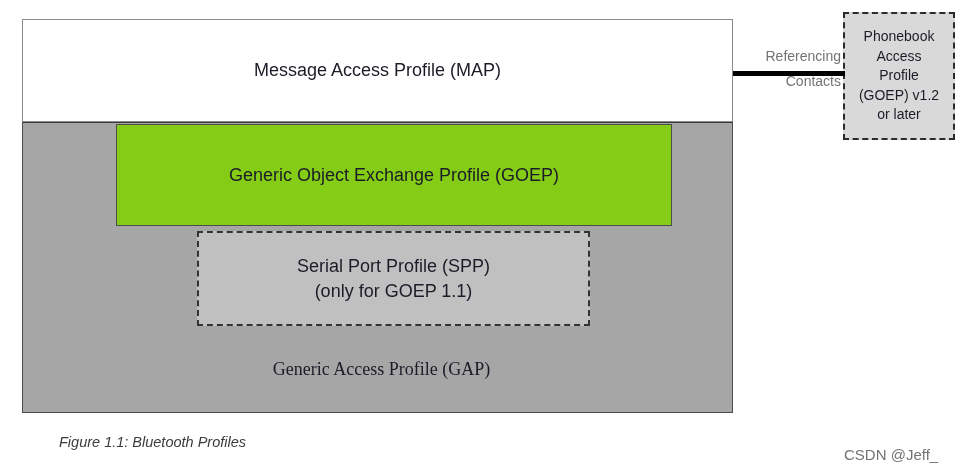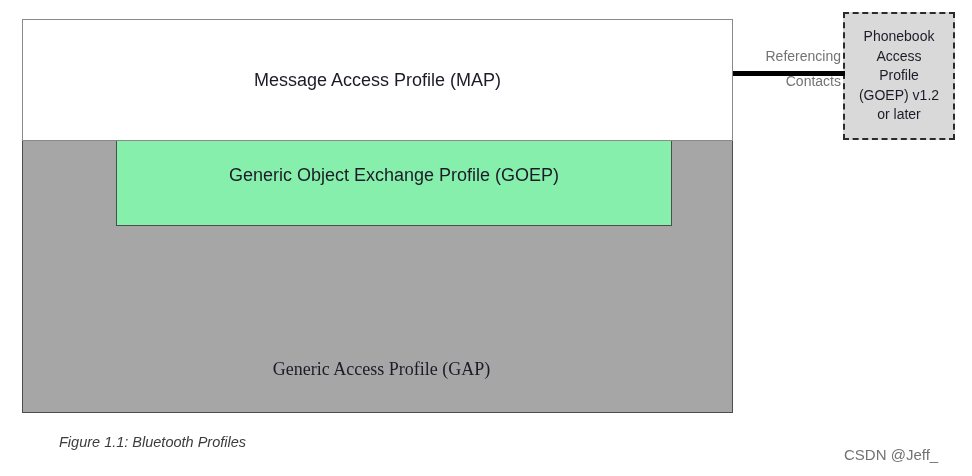--- a/index.html
+++ b/index.html
@@ -23,21 +23,21 @@
     width: 972px;
     height: 476px;
   }
 
   
   .map-box {
     position: absolute;
     left: 22px;
     top: 19px;
     width: 711px;
-    height: 122px;
+    height: 103px;
     background: #ffffff;
     border: 1px solid #8a8a8a;
     box-sizing: border-box;
     display: flex;
     align-items: center;
     justify-content: center;
     z-index: 3;
   }
 
   
@@ -63,21 +63,21 @@
     font-family: Liberation Serif, serif;
   }
 
   
   .goep-box {
     position: absolute;
     left: 116px;
     top: 124px;
     width: 556px;
     height: 102px;
-    background: #86efac;
+    background: #84cc16;
     border: 1px solid #4d4d4d;
     box-sizing: border-box;
     display: flex;
     align-items: center;
     justify-content: center;
     z-index: 2;
   }
 
   
   .spp-box {
@@ -187,20 +187,24 @@
   <div class="gap-box">
     <div class="gap-label">
       <span class="box-label">Generic Access Profile (GAP)</span>
     </div>
   </div>
 
   <div class="goep-box">
     <span class="box-label">Generic Object Exchange Profile (GOEP)</span>
   </div>
 
+  <div class="spp-box">
+    <span class="box-label line">Serial Port Profile (SPP)</span>
+    <span class="box-label line">(only for GOEP 1.1)</span>
+  </div>
 
   <div class="connector-line"></div>
   <span class="connector-label top">Referencing</span>
   <span class="connector-label bottom">Contacts</span>
 
   <div class="pbap-box">
     <span class="line">Phonebook</span>
     <span class="line">Access</span>
     <span class="line">Profile</span>
     <span class="line">(GOEP) v1.2</span>

